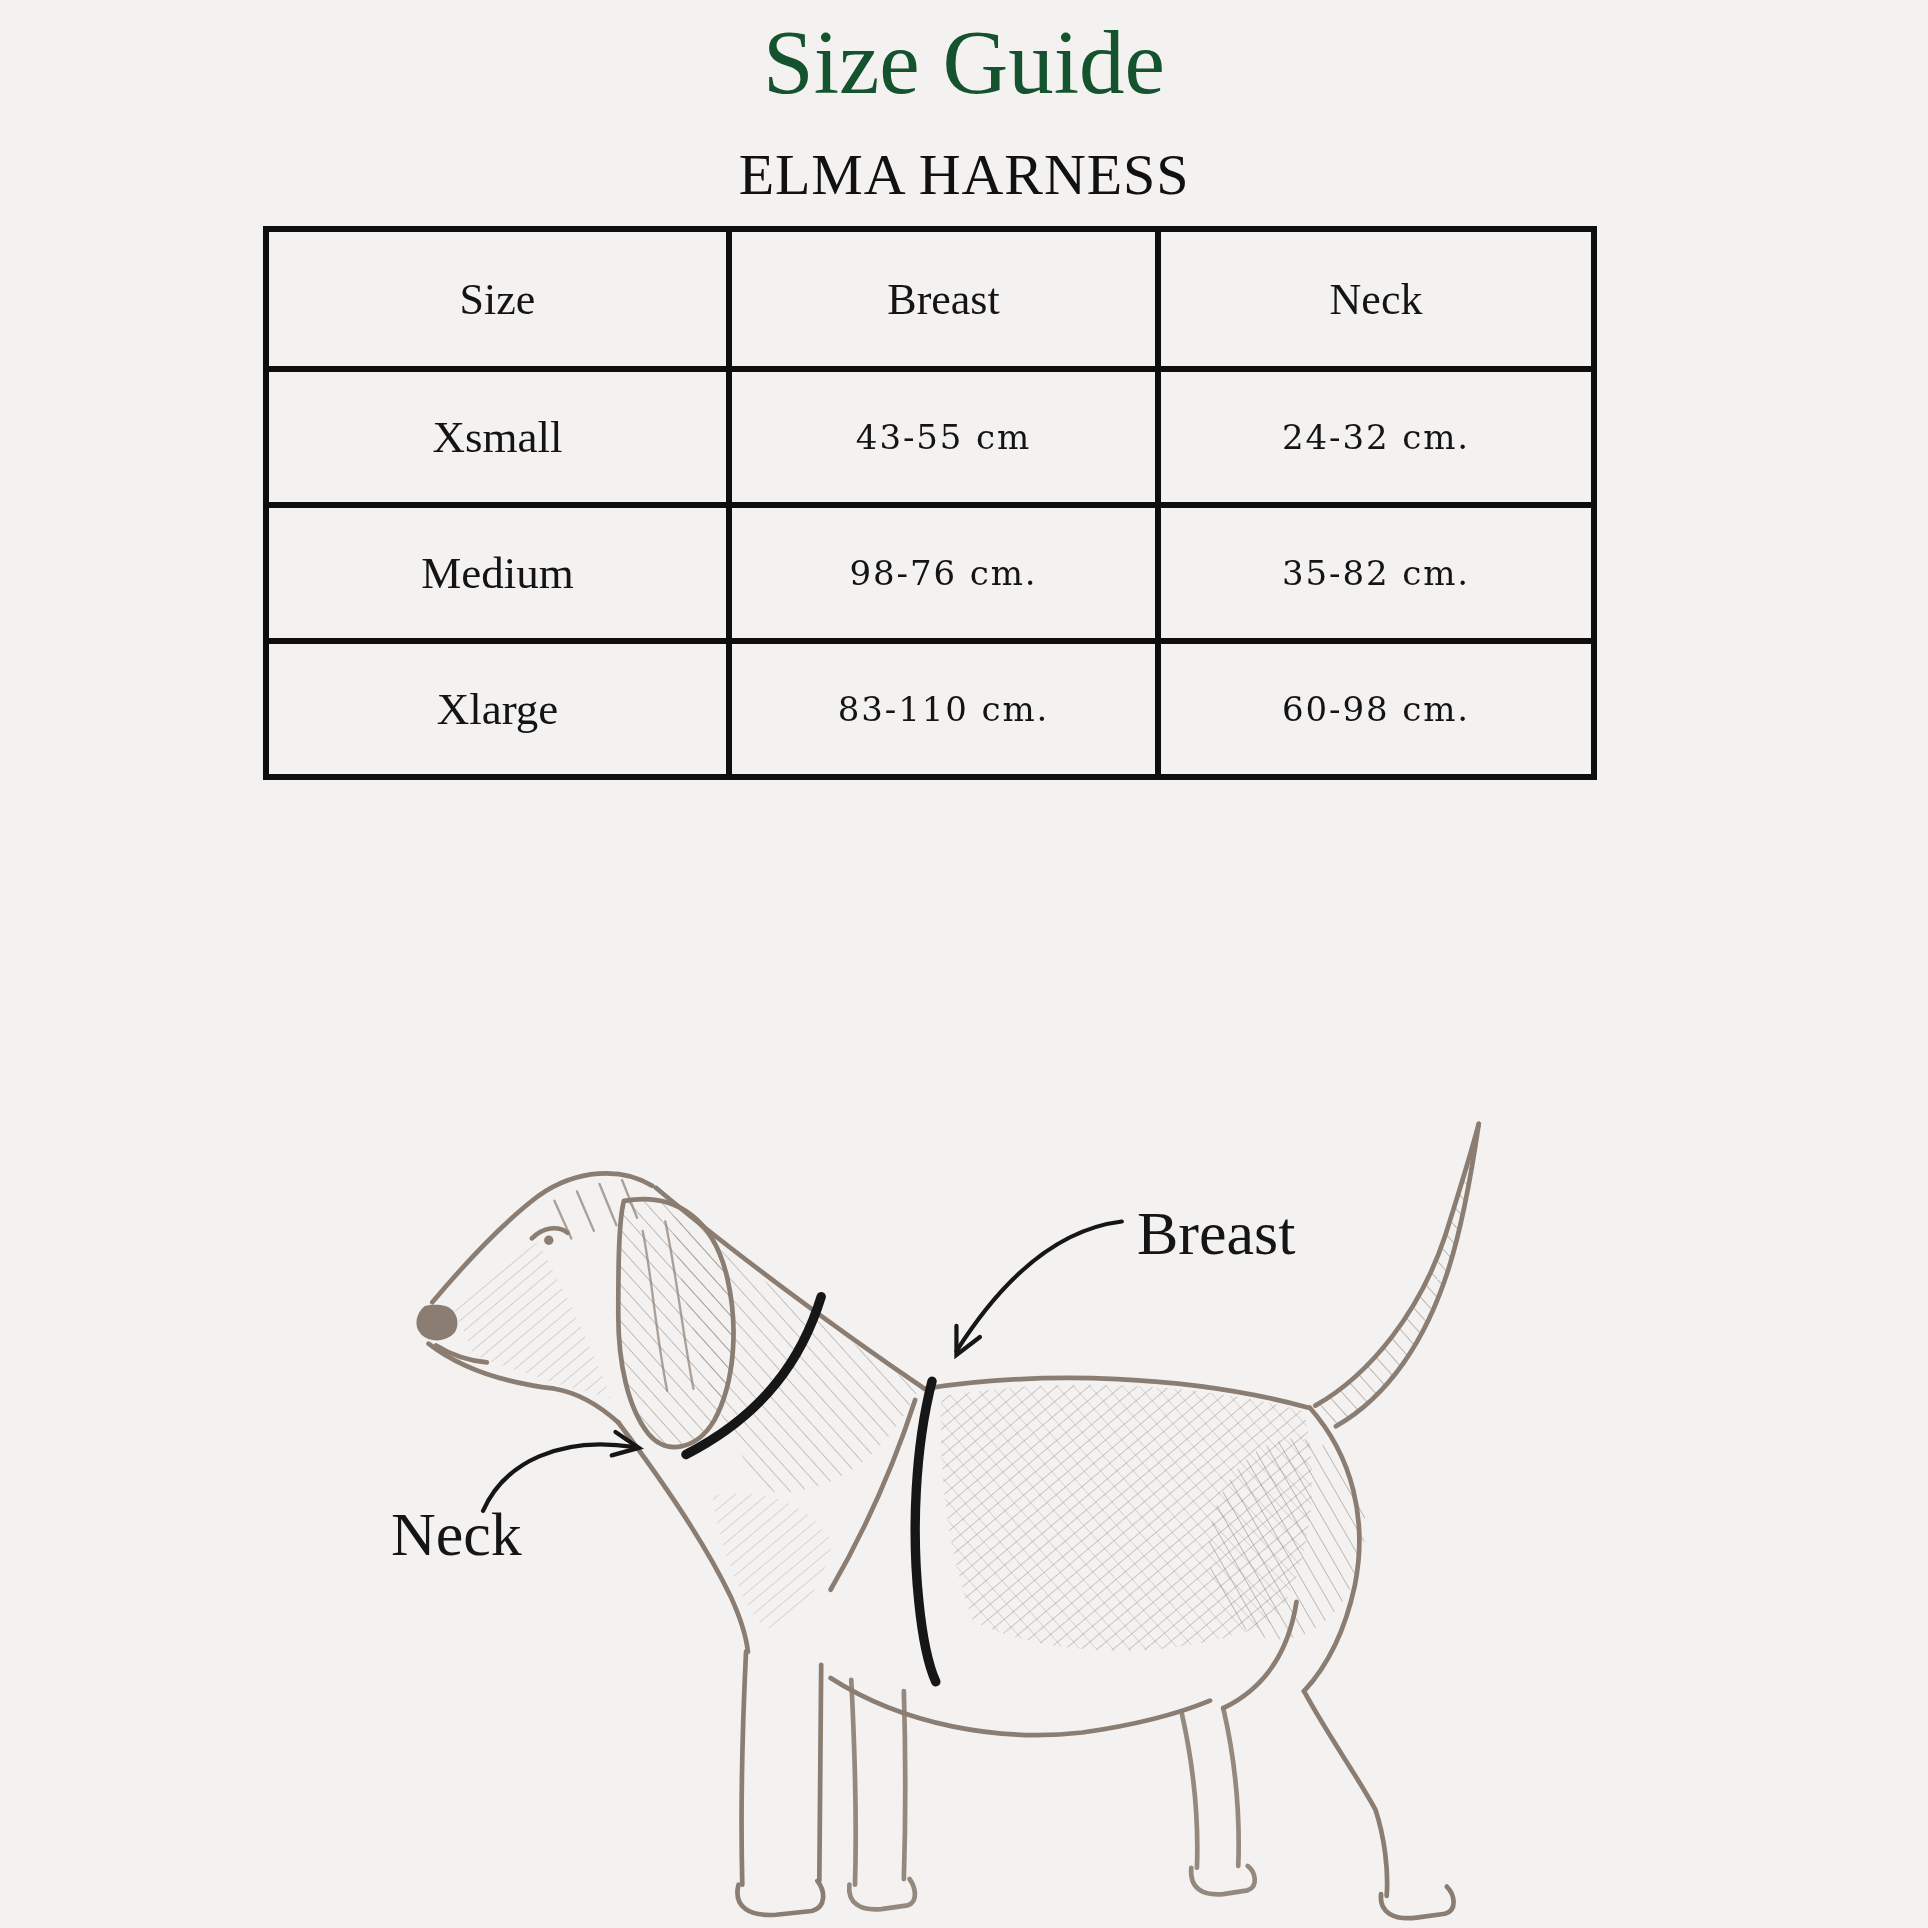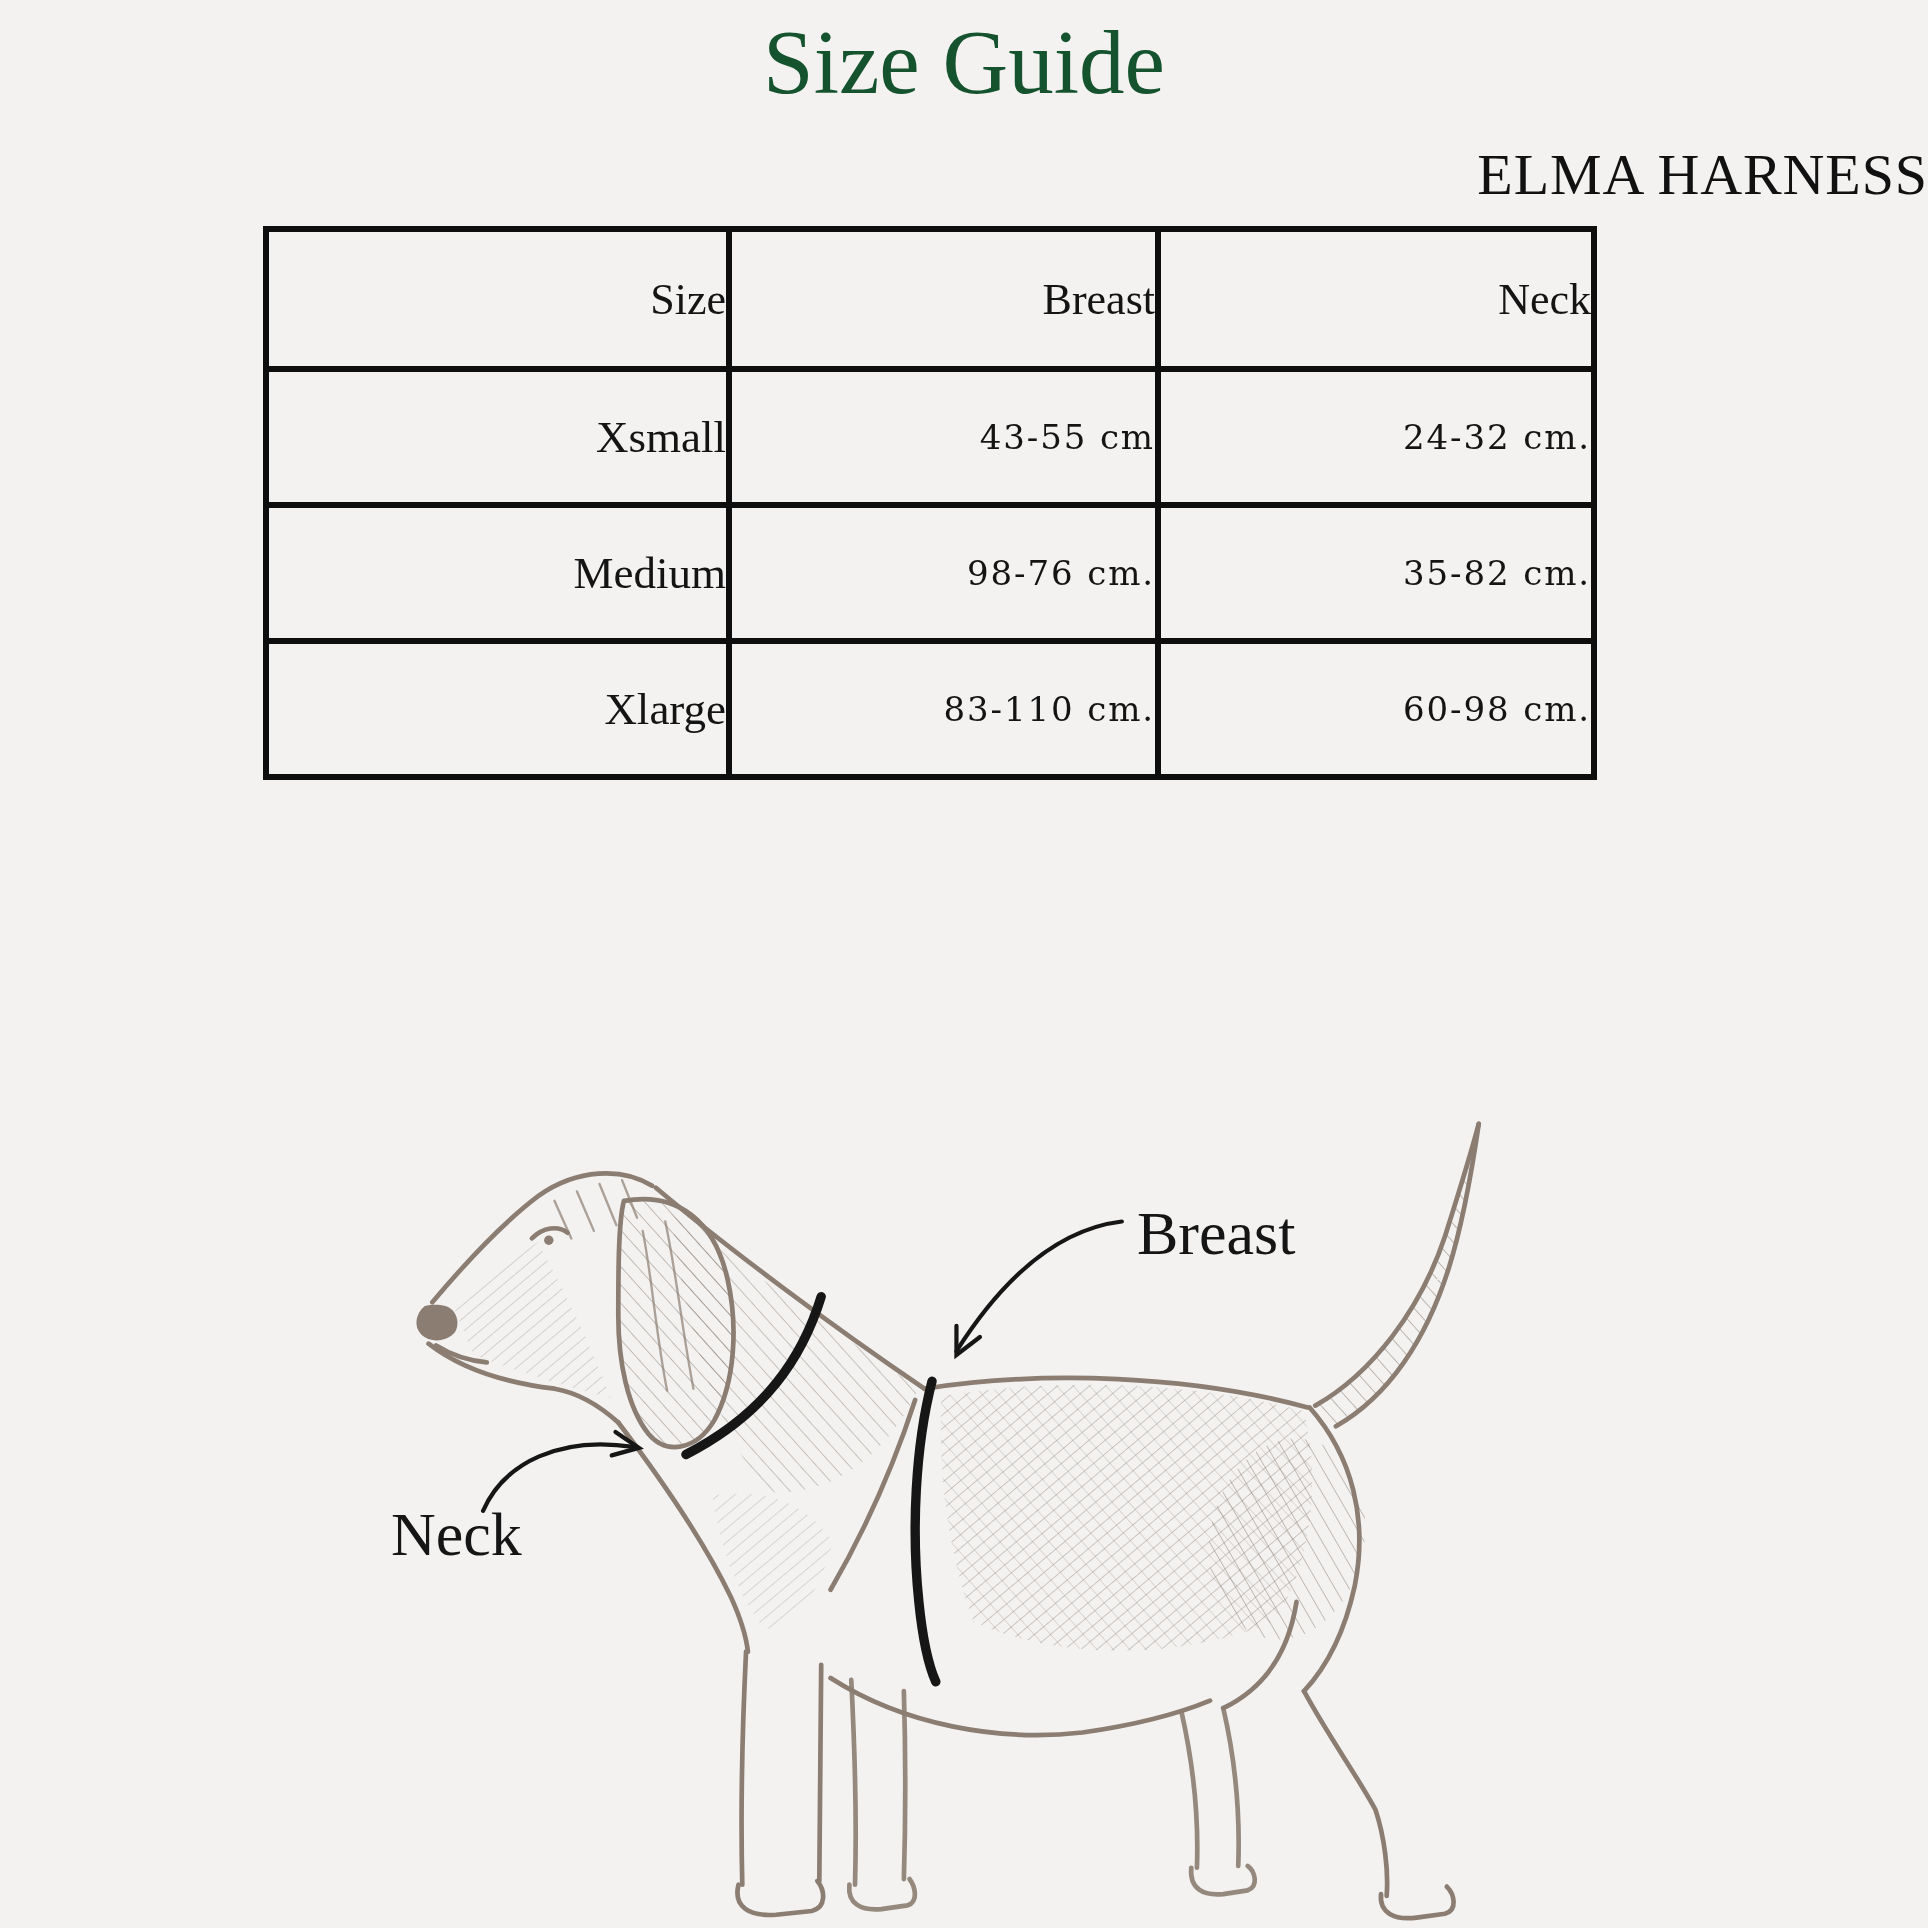--- a/index.html
+++ b/index.html
@@ -11,33 +11,33 @@
   }
   .stage{ position:relative; width:1928px; height:1928px; }
 
   .title{
     position:absolute; top:11.3px; left:0; width:1928px;
     text-align:center;
     font-size:91px; color:#14532d; line-height:1.15;
   }
   .subtitle{
     position:absolute; top:141px; left:0; width:1928px;
-    text-align:right;
+    text-align:center;
     font-size:58px; color:#111; letter-spacing:0.9px;
   }
 
   table.size-table{
     position:absolute; left:263px; top:226px;
     width:1329px;
     border-collapse:collapse;
     table-layout:fixed;
   }
   table.size-table th, table.size-table td{
     border:6.6px solid #0e0e0e;
-    text-align:right; vertical-align:middle;
+    text-align:center; vertical-align:middle;
     color:#141414;
     padding:0;
   }
   table.size-table th{
     height:134px;
     font-size:44px; font-weight:normal;
   }
   table.size-table td{
     height:130px;
   }

